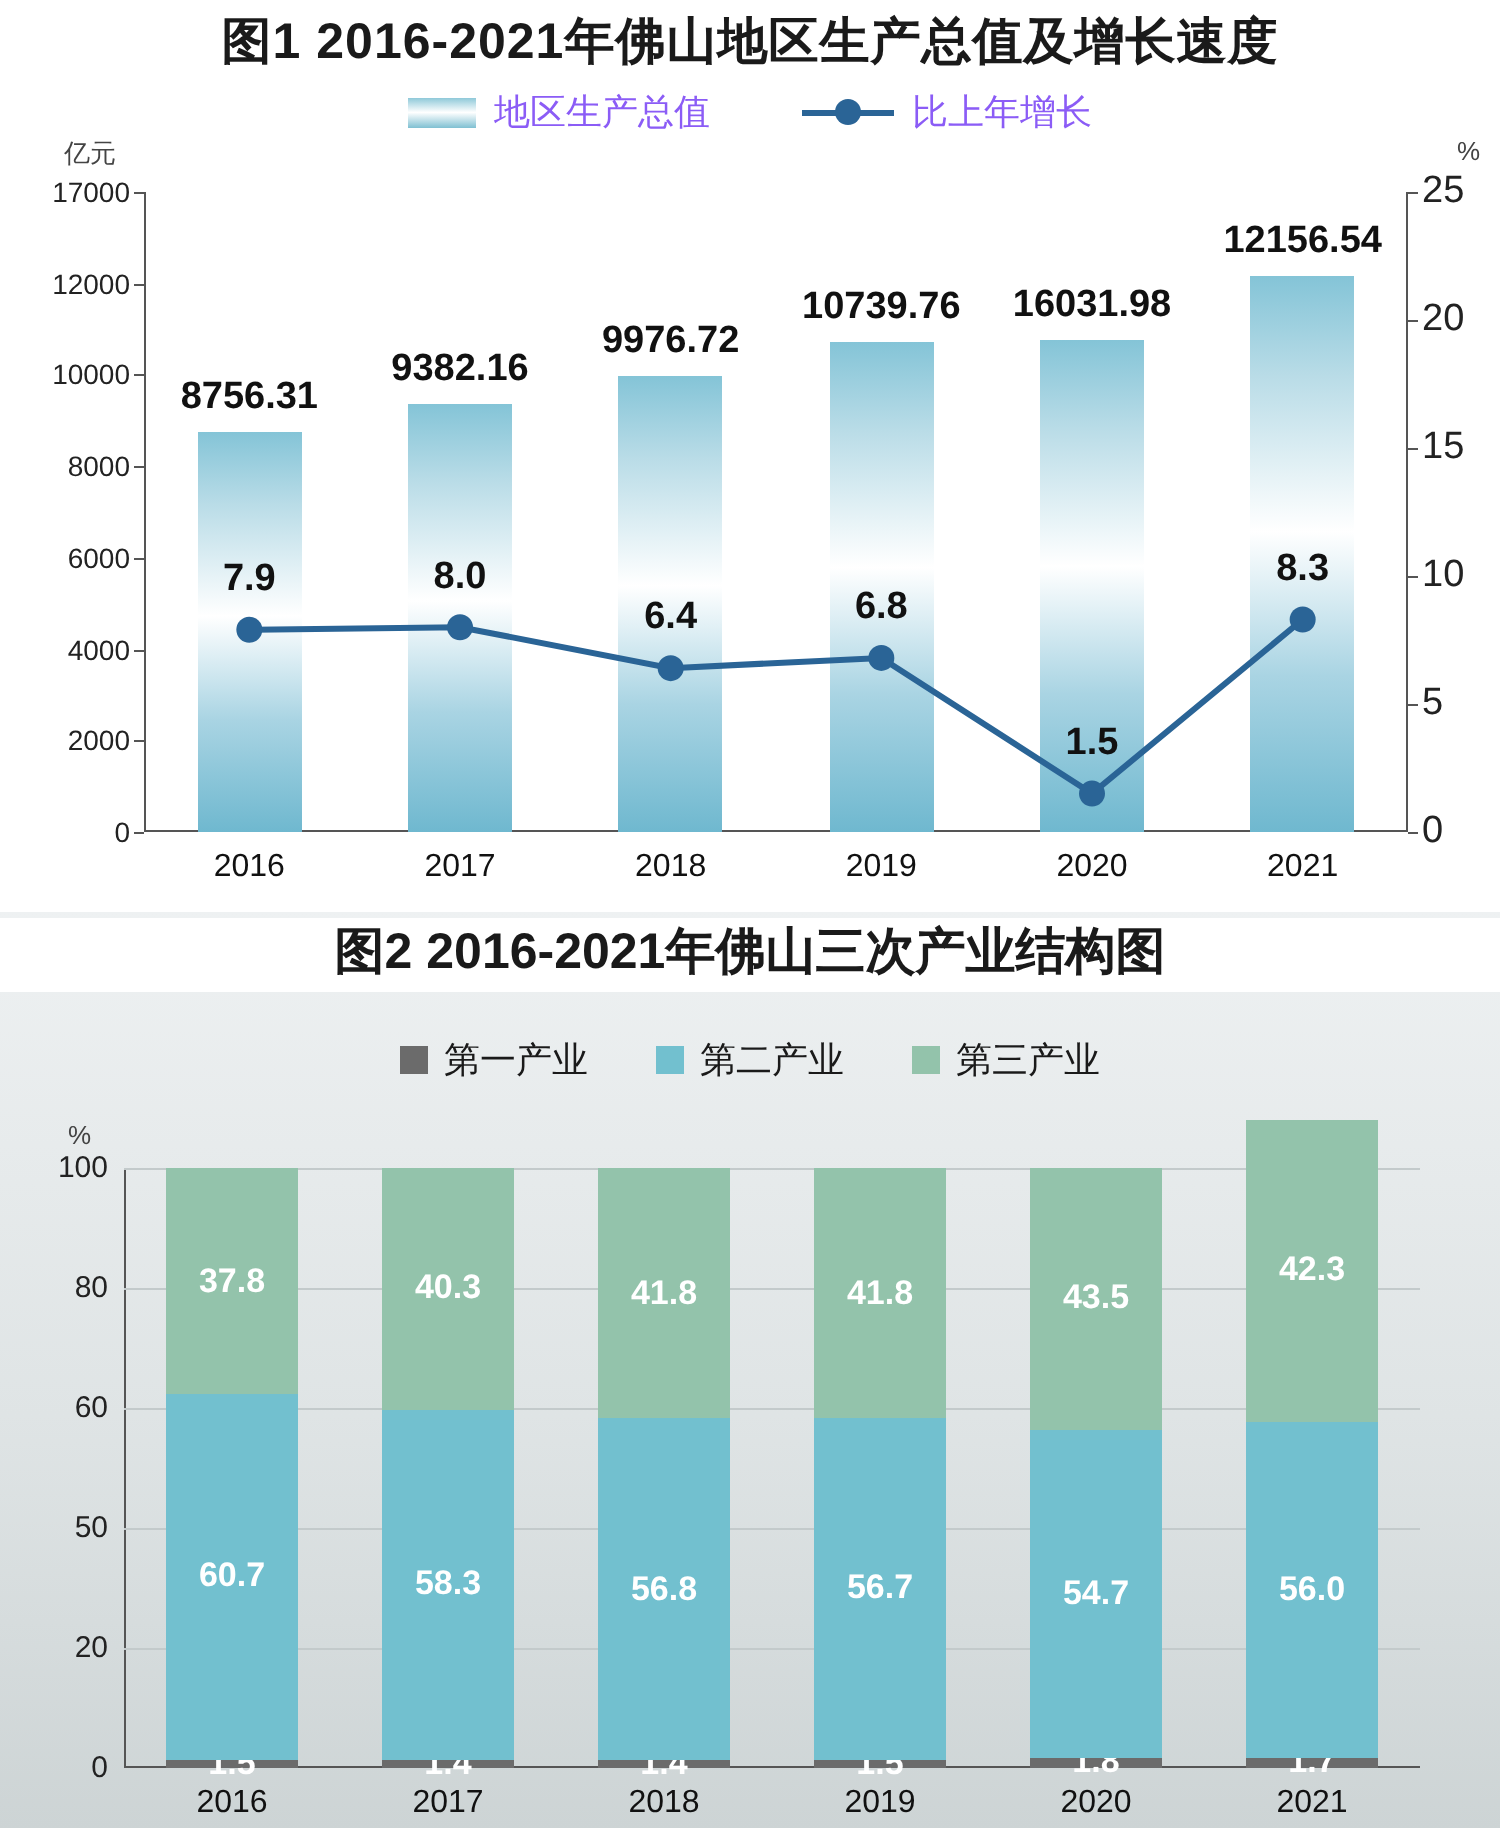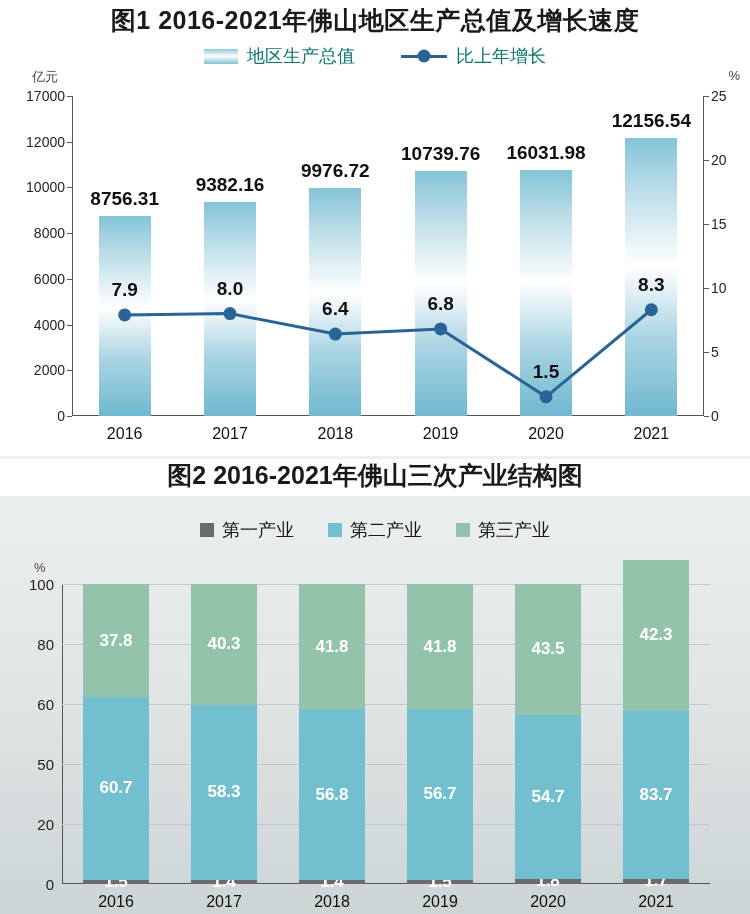--- a/index.html
+++ b/index.html
@@ -34,21 +34,21 @@
     background: linear-gradient(180deg,#8fc9d9 0%, #ffffff 48%, #7fc0d2 100%);
   }
   .c1-legend .swatch-line {
     width: 46px; height: 3px; background: #2a6496; position: relative;
   }
   .c1-legend .swatch-line::after {
     content: ""; position: absolute; left: 50%; top: 50%;
     width: 13px; height: 13px; border-radius: 50%;
     background: #2a6496; transform: translate(-50%,-50%);
   }
-  .c1-legend .lbl { font-size: 18px; color: #0f766e; }
+  .c1-legend .lbl { font-size: 18px; color: #8b5cf6; }
 
   .c1-unit-left {
     position: absolute; left: 32px; top: 68px;
     font-size: 13px; color: #444;
   }
   .c1-unit-right {
     position: absolute; right: 10px; top: 68px;
     font-size: 13px; color: #444;
   }
 
@@ -67,21 +67,21 @@
     position: absolute; right: 0; top: 0; width: 1px; height: 100%; background: #555;
   }
   .c1-ytick {
     position: absolute; right: 100%; margin-right: 7px;
     transform: translateY(-50%);
     font-size: 14px; color: #222; white-space: nowrap;
   }
   .c1-ytick2 {
     position: absolute; left: 100%; margin-left: 7px;
     transform: translateY(-50%);
-    font-size: 14px; color: #222; white-space: nowrap;
+    font-size: 19px; color: #222; white-space: nowrap;
   }
   .c1-tickmark {
     position: absolute; left: -5px; width: 5px; height: 1px; background: #555;
   }
   .c1-tickmark-r {
     position: absolute; right: -5px; width: 5px; height: 1px; background: #555;
   }
   .c1-bar {
     position: absolute; bottom: 0;
     background: linear-gradient(180deg, #84c4d7 0%, #b9dce7 18%, #ffffff 46%, #a9d4e3 72%, #6fb8cf 100%);
@@ -339,21 +339,21 @@
           <div class="c2-seg" style="bottom: 169.5px; height: 130.5px; background: rgb(147, 195, 171);">
             <span class="val">43.5</span>
           </div>
         </div>
         <div class="c2-xlabel" style="left: 486px;">2020</div>
         <div class="c2-col" style="left: 561px; width: 66px; height: 300px;">
           <div class="c2-seg" style="bottom: 0px; height: 5.1px; background: rgb(107, 107, 107);">
             <span class="val">1.7</span>
           </div>
           <div class="c2-seg" style="bottom: 5.1px; height: 168px; background: rgb(114, 192, 207);">
-            <span class="val">83.7</span>
+            <span class="val">56.0</span>
           </div>
           <div class="c2-seg" style="bottom: 173.1px; height: 151px; background: rgb(147, 195, 171);">
             <span class="val">42.3</span>
           </div>
         </div>
         <div class="c2-xlabel" style="left: 594px;">2021</div>
       </div>
   </div>
 
 </div>

